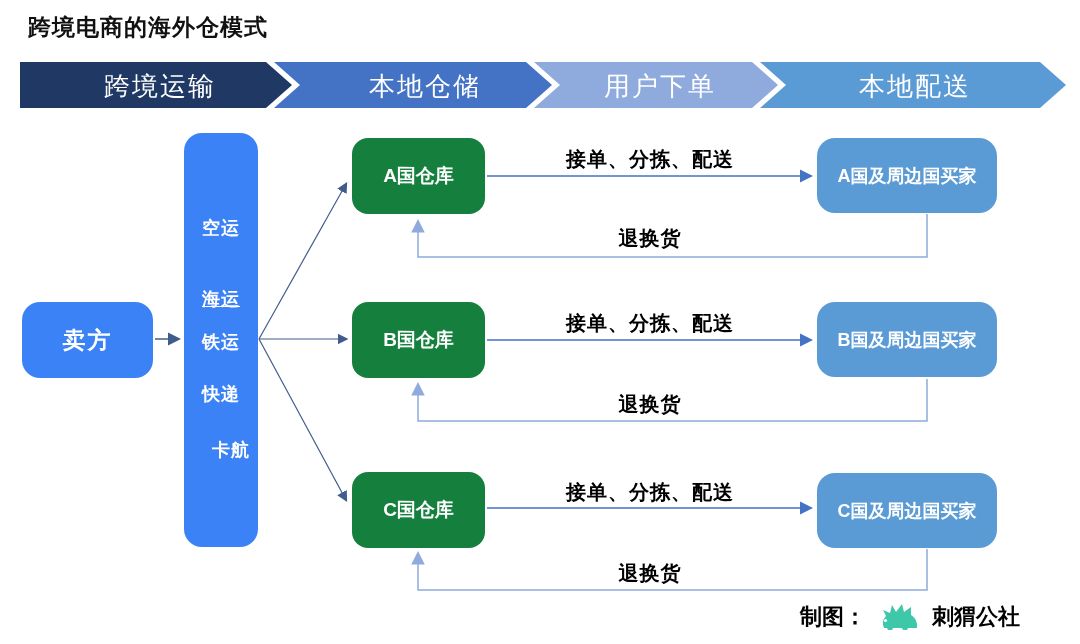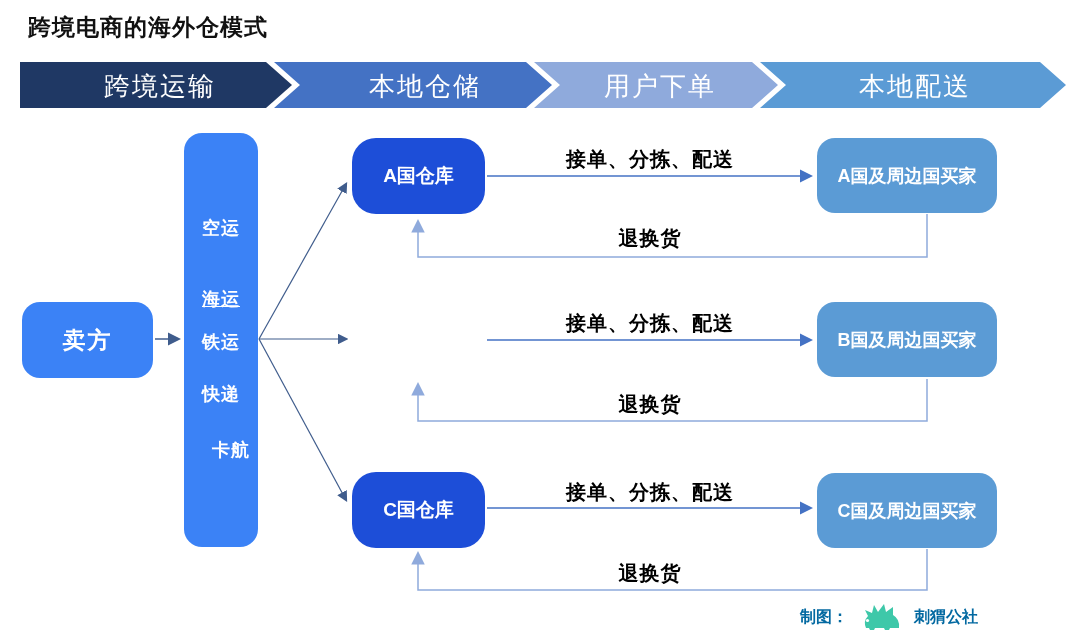--- a/index.html
+++ b/index.html
@@ -14,35 +14,35 @@
   
   .stage-label{
     position:absolute;top:66px;height:40px;line-height:40px;width:220px;
     text-align:center;color:#ffffff;font-size:26px;letter-spacing:2px;z-index:2;
   }
   .box{
     position:absolute;display:flex;align-items:center;justify-content:center;
     color:#ffffff;font-weight:bold;z-index:2;
   }
   .navy{background:#3b82f6;}
-  .warehouse{background:#1d4ed8;left:352px;width:133px;height:76px;border-radius:24px;font-size:19px;}
+  .warehouse{background:#15803d;left:352px;width:133px;height:76px;border-radius:16px;font-size:19px;}
   .buyer{background:#5B9BD5;left:817px;width:180px;height:75px;border-radius:18px;font-size:18px;}
   .seller{left:22px;top:302px;width:131px;height:76px;border-radius:18px;font-size:23px;letter-spacing:2px;}
   .transport{left:184px;top:133px;width:74px;height:414px;border-radius:18px;}
   .transport-item{
     position:absolute;left:0;right:0;text-align:center;color:#fff;font-weight:bold;
     font-size:18px;height:22px;line-height:22px;letter-spacing:1px;
   }
   .flow-label{
     position:absolute;left:500px;width:300px;text-align:center;color:#000;
     font-size:20px;font-weight:bold;z-index:2;letter-spacing:1px;
   }
   .credit{
     position:absolute;left:800px;top:602px;display:flex;align-items:center;gap:12px;
-    color:#0369a1;font-size:16px;font-weight:bold;z-index:2;
+    color:#000000;font-size:22px;font-weight:bold;z-index:2;
   }
   svg.overlay{position:absolute;left:0;top:0;z-index:1;}
 </style>
 </head>
 <body>
 
 <div id="canvas">
 
   <div class="title">跨境电商的海外仓模式</div>
 
@@ -98,20 +98,23 @@
 
   <div class="box warehouse" style="top:138px;">
     <span>A国仓库</span>
   </div>
   <div class="box buyer" style="top:138px;">
     <span>A国及周边国买家</span>
   </div>
   <div class="flow-label" style="top:146px;">接单、分拣、配送</div>
   <div class="flow-label" style="top:225px;">退换货</div>
 
+  <div class="box warehouse" style="top:302px;">
+    <span>B国仓库</span>
+  </div>
   <div class="box buyer" style="top:302px;">
     <span>B国及周边国买家</span>
   </div>
   <div class="flow-label" style="top:310px;">接单、分拣、配送</div>
   <div class="flow-label" style="top:391px;">退换货</div>
 
   <div class="box buyer" style="top:473px;">
     <span>C国及周边国买家</span>
   </div>
   <div class="box warehouse" style="top:472px;">

